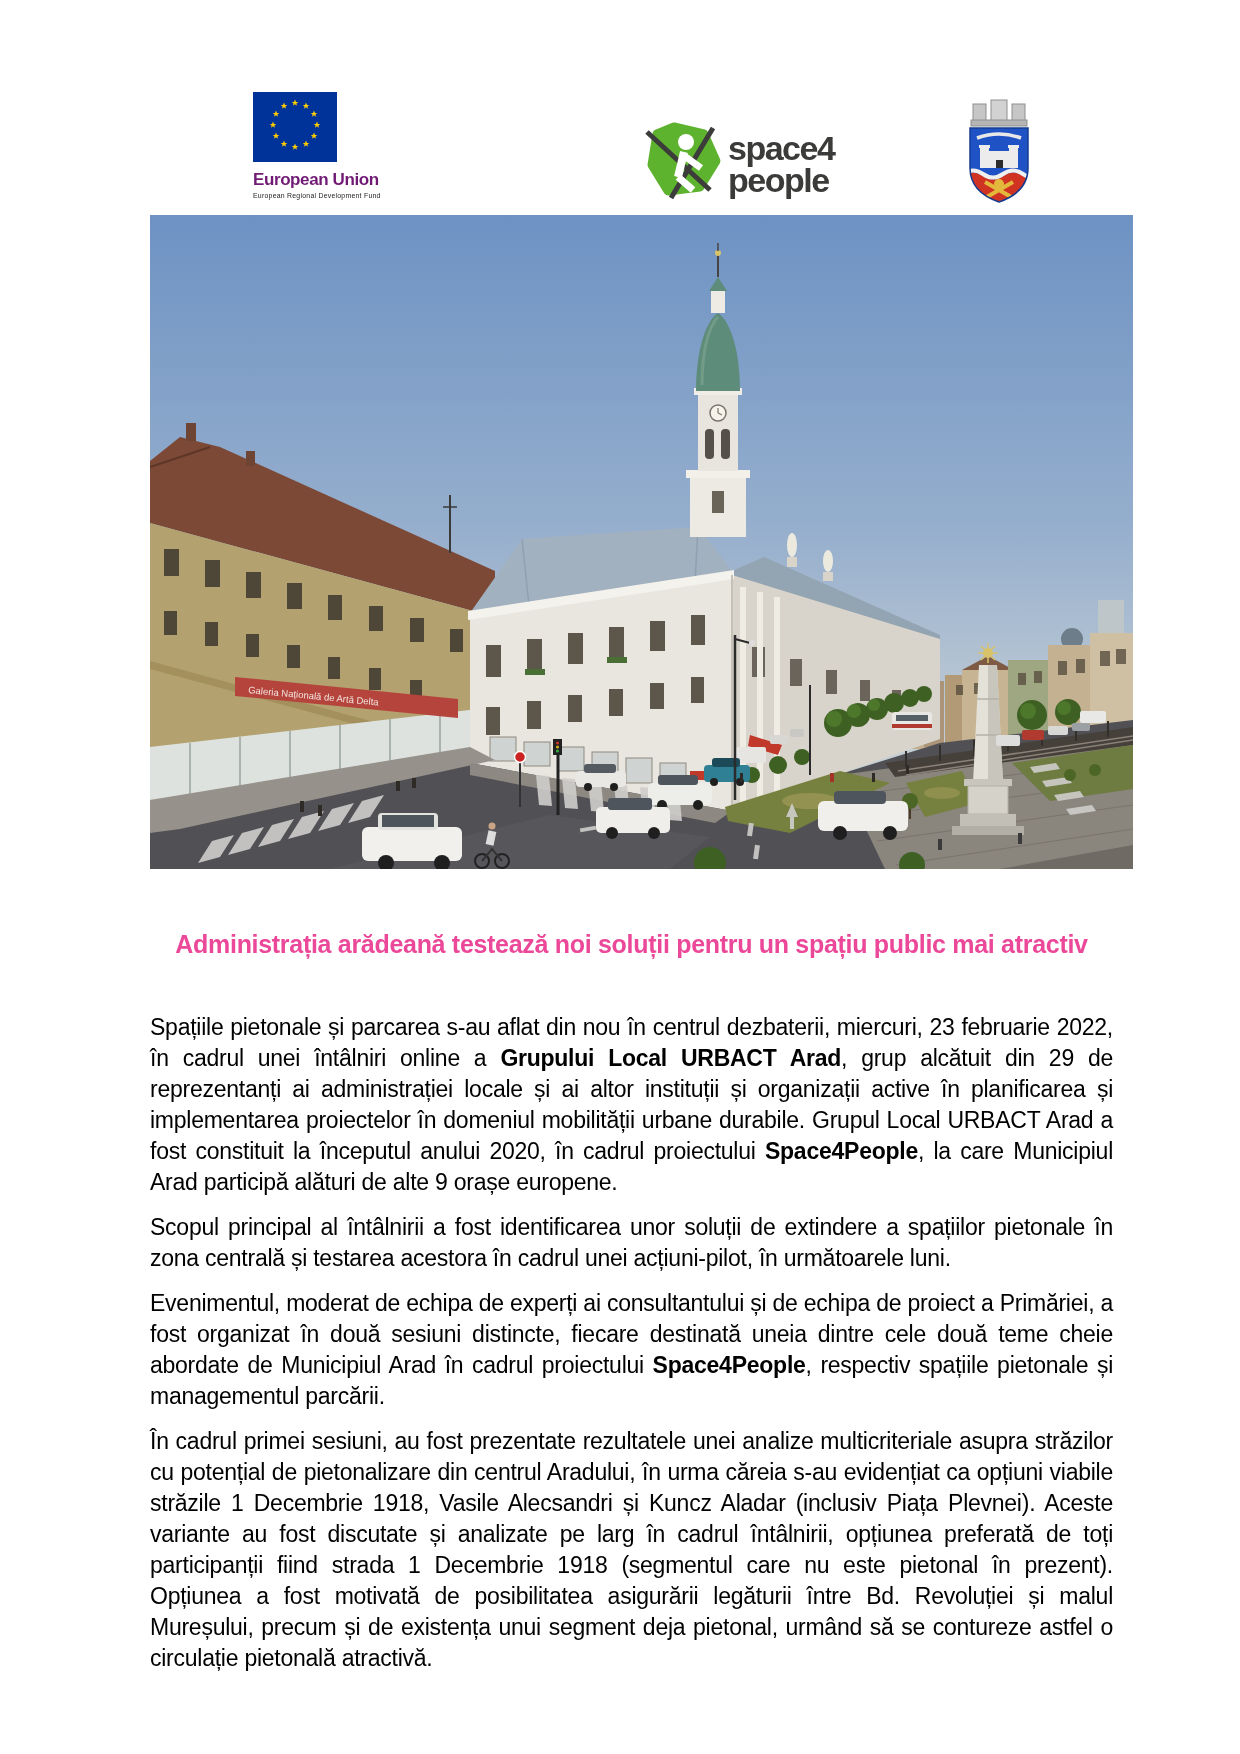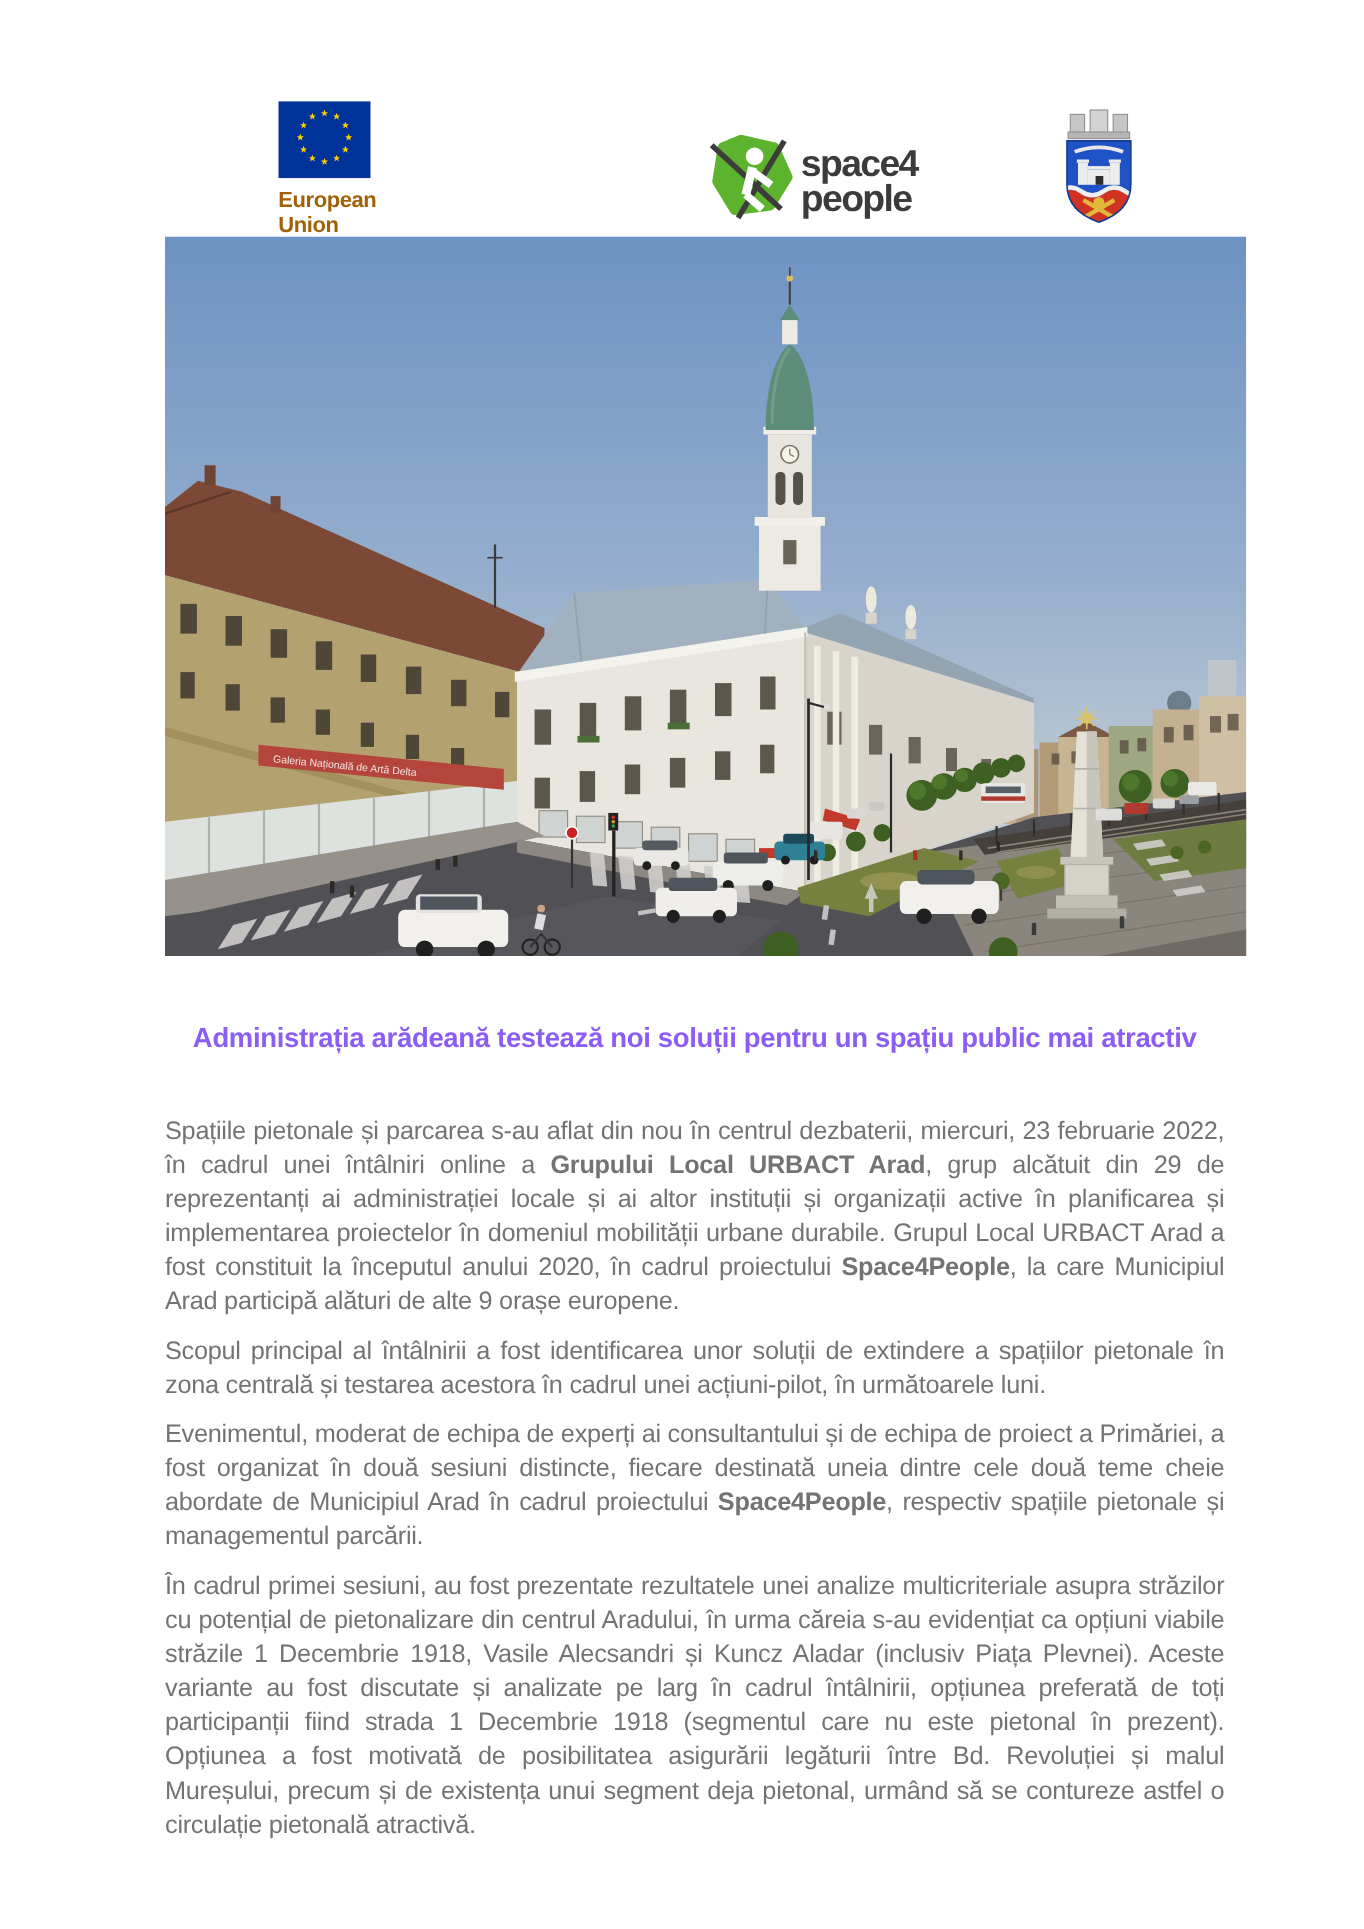--- a/index.html
+++ b/index.html
@@ -2,34 +2,34 @@
 <html><head>
 <meta charset="utf-8">
 <style>
   html,body{margin:0;padding:0;background:#ffffff;}
   .page{position:relative;width:1240px;height:1754px;background:#ffffff;overflow:hidden;
         font-family:"Liberation Sans",sans-serif;color:#1c1c1c;}
   .abs{position:absolute;}
 
   
   .eu-logo{left:253px;top:92px;width:140px;}
-  .eu-title{font-size:20px;font-weight:bold;letter-spacing:-0.4px;color:#a16207;margin-top:4px;}
+  .eu-title{font-size:17px;font-weight:bold;letter-spacing:-0.4px;color:#701a75;margin-top:4px;}
   .eu-sub{font-size:6.9px;letter-spacing:0.25px;color:#222;margin-top:2px;}
   .urbact-logo{left:408px;top:98px;}
   .s4p-logo{left:640px;top:106px;margin-top:15px;}
   .coa-logo{left:963px;top:92px;}
 
   
   .photo{left:150px;top:215px;width:983px;height:654px;}
 
   
   .article-title{left:150px;top:930px;width:963px;text-align:center;
-                 font-size:25px;font-weight:bold;letter-spacing:-0.3px;color:#8b5cf6;}
+                 font-size:25px;font-weight:bold;letter-spacing:-0.3px;color:#ec4899;}
   .article-body{left:150px;top:1012px;width:963px;font-size:23px;line-height:31px;
-                letter-spacing:-0.25px;text-align:justify;color:#737373;}
+                letter-spacing:-0.25px;text-align:justify;color:#000000;}
   .article-body p{margin:0 0 14px 0;}
   .b{font-weight:bold;}
 </style>
 </head>
 <body>
 
 <div class="page">
 
   <div class="abs eu-logo">
     <svg width="84" height="70" viewBox="0 0 84 70">

